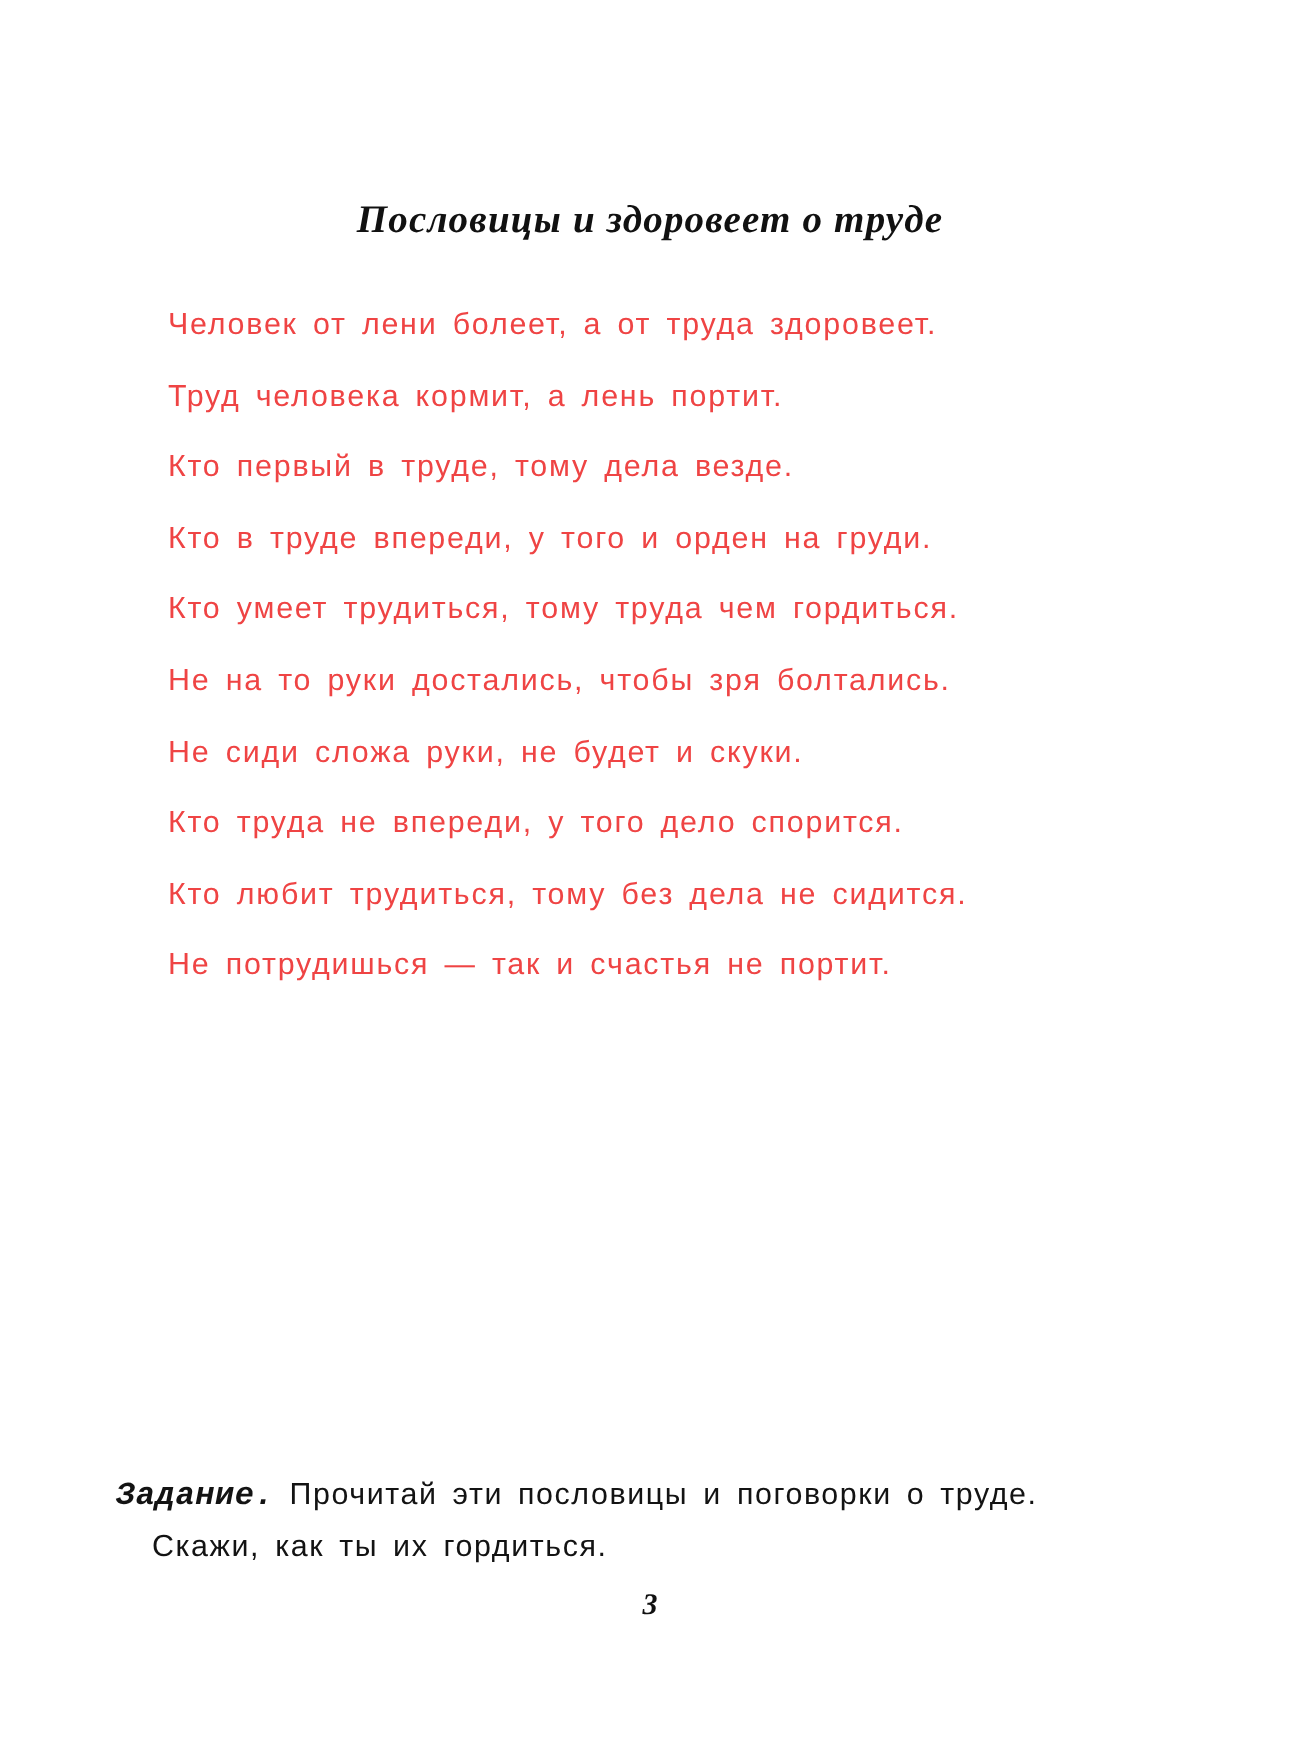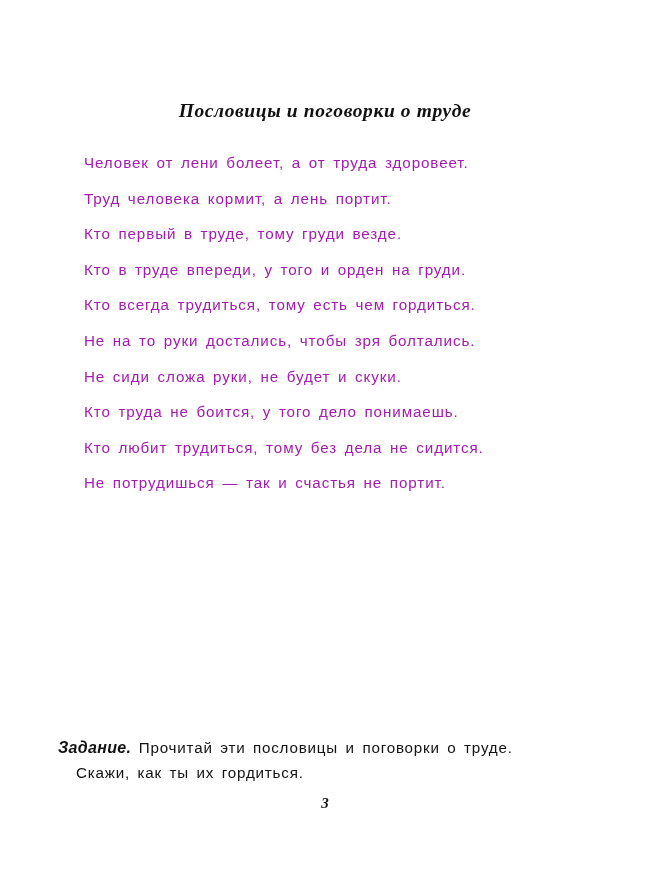--- a/index.html
+++ b/index.html
@@ -38,39 +38,39 @@
     top: 145px;
     left: 84px;
     right: 56px;
   }
   .proverb {
     font-family: "Liberation Sans", sans-serif;
     font-size: 15.2px;
     line-height: 35.6px;
     letter-spacing: 0.9px;
     word-spacing: 2.5px;
-    color: #a21caf;
+    color: #ef4444;
     white-space: nowrap;
   }
   .task {
     position: absolute;
     left: 58px;
     right: 40px;
     top: 735px;
   }
   .task-line {
     font-family: "Liberation Sans", sans-serif;
     font-size: 15.2px;
     line-height: 25px;
     letter-spacing: 0.8px;
     word-spacing: 2.5px;
     color: #131313;
   }
   .task-label {
-    font-family: Liberation Sans, sans-serif;
+    font-family: Liberation Mono, monospace;
     font-style: italic;
     font-weight: bold;
     font-size: 16px;
     letter-spacing: 0.3px;
   }
   .task-indent {
     padding-left: 18px;
   }
   .page-number {
     position: absolute;
@@ -83,31 +83,31 @@
     font-weight: bold;
     font-size: 15px;
     color: #111111;
   }
 </style>
 </head>
 <body>
 
 <div class="page">
 
-  <div class="title">Пословицы и поговорки о труде</div>
+  <div class="title">Пословицы и здоровеет о труде</div>
 
   <div class="proverbs">
     <div class="proverb">Человек от лени болеет, а от труда здоровеет.</div>
     <div class="proverb">Труд человека кормит, а лень портит.</div>
-    <div class="proverb">Кто первый в труде, тому груди везде.</div>
+    <div class="proverb">Кто первый в труде, тому дела везде.</div>
     <div class="proverb">Кто в труде впереди, у того и орден на груди.</div>
-    <div class="proverb">Кто всегда трудиться, тому есть чем гордиться.</div>
+    <div class="proverb">Кто умеет трудиться, тому труда чем гордиться.</div>
     <div class="proverb">Не на то руки достались, чтобы зря болтались.</div>
     <div class="proverb">Не сиди сложа руки, не будет и скуки.</div>
-    <div class="proverb">Кто труда не боится, у того дело понимаешь.</div>
+    <div class="proverb">Кто труда не впереди, у того дело спорится.</div>
     <div class="proverb">Кто любит трудиться, тому без дела не сидится.</div>
     <div class="proverb">Не потрудишься — так и счастья не портит.</div>
   </div>
 
   <div class="task">
     <div class="task-line"><span class="task-label">Задание.</span><span> Прочитай эти пословицы и поговорки о труде.</span></div>
     <div class="task-line task-indent">Скажи, как ты их гордиться.</div>
   </div>
 
   <div class="page-number">3</div>

